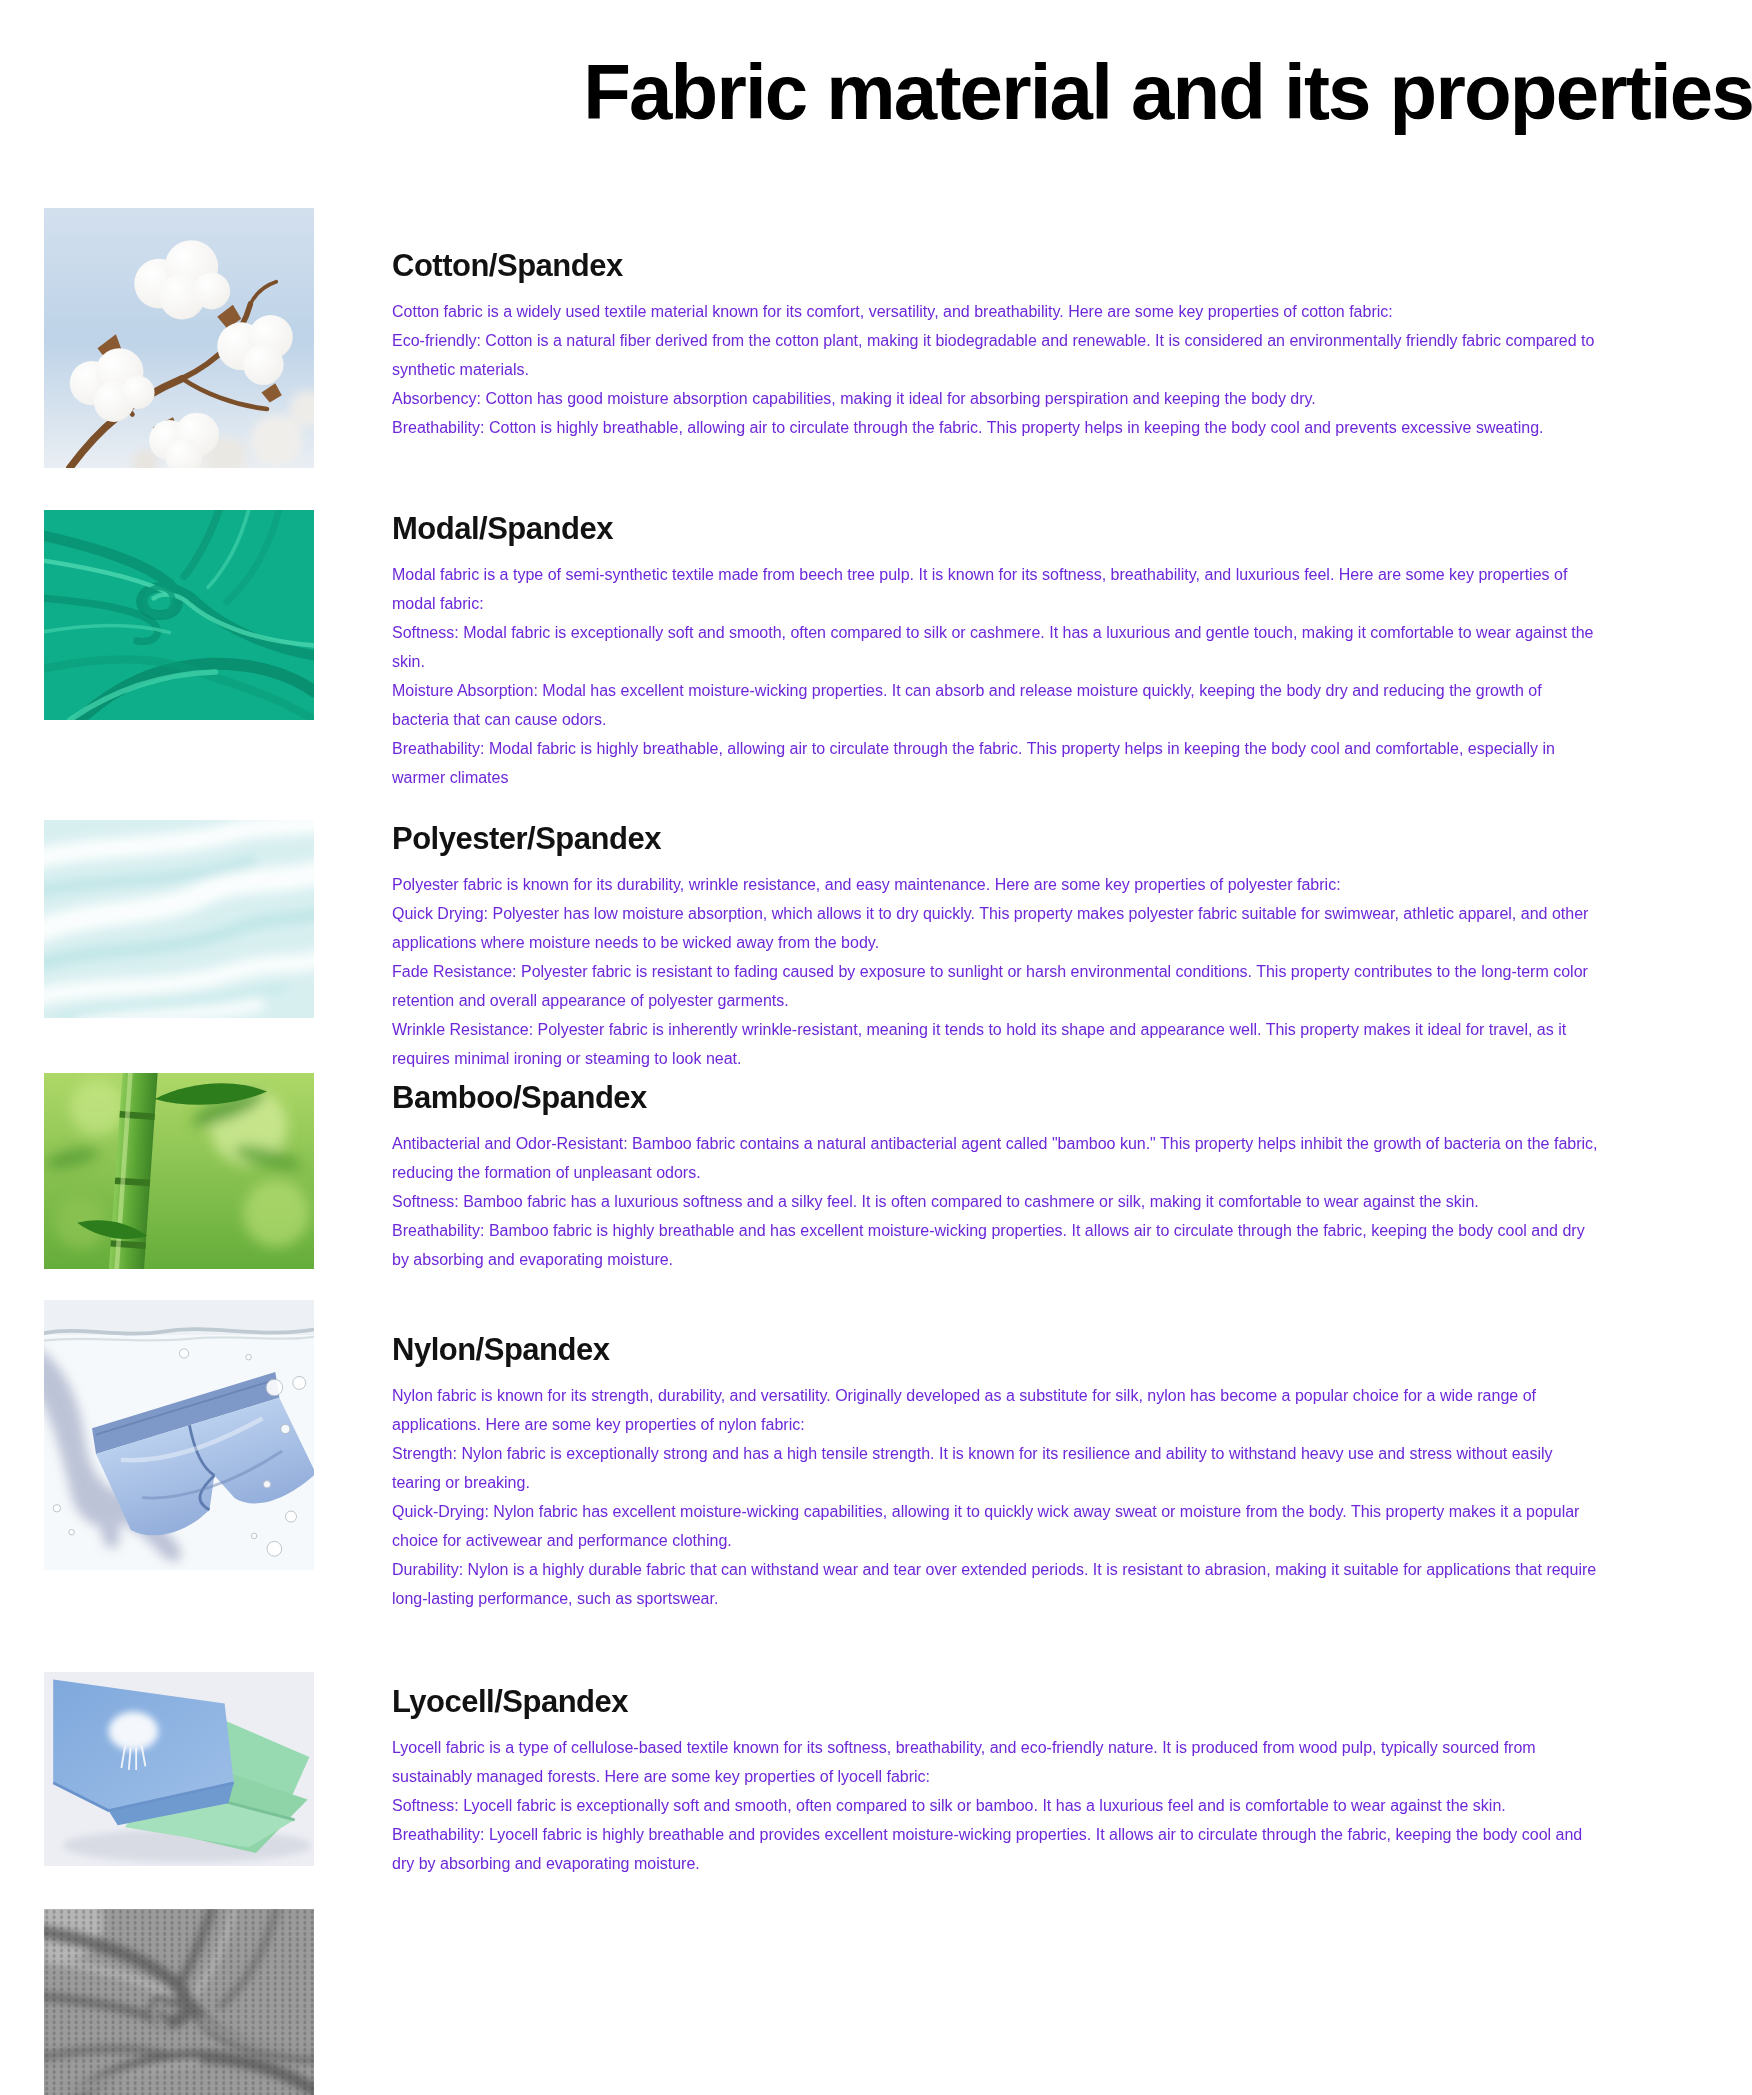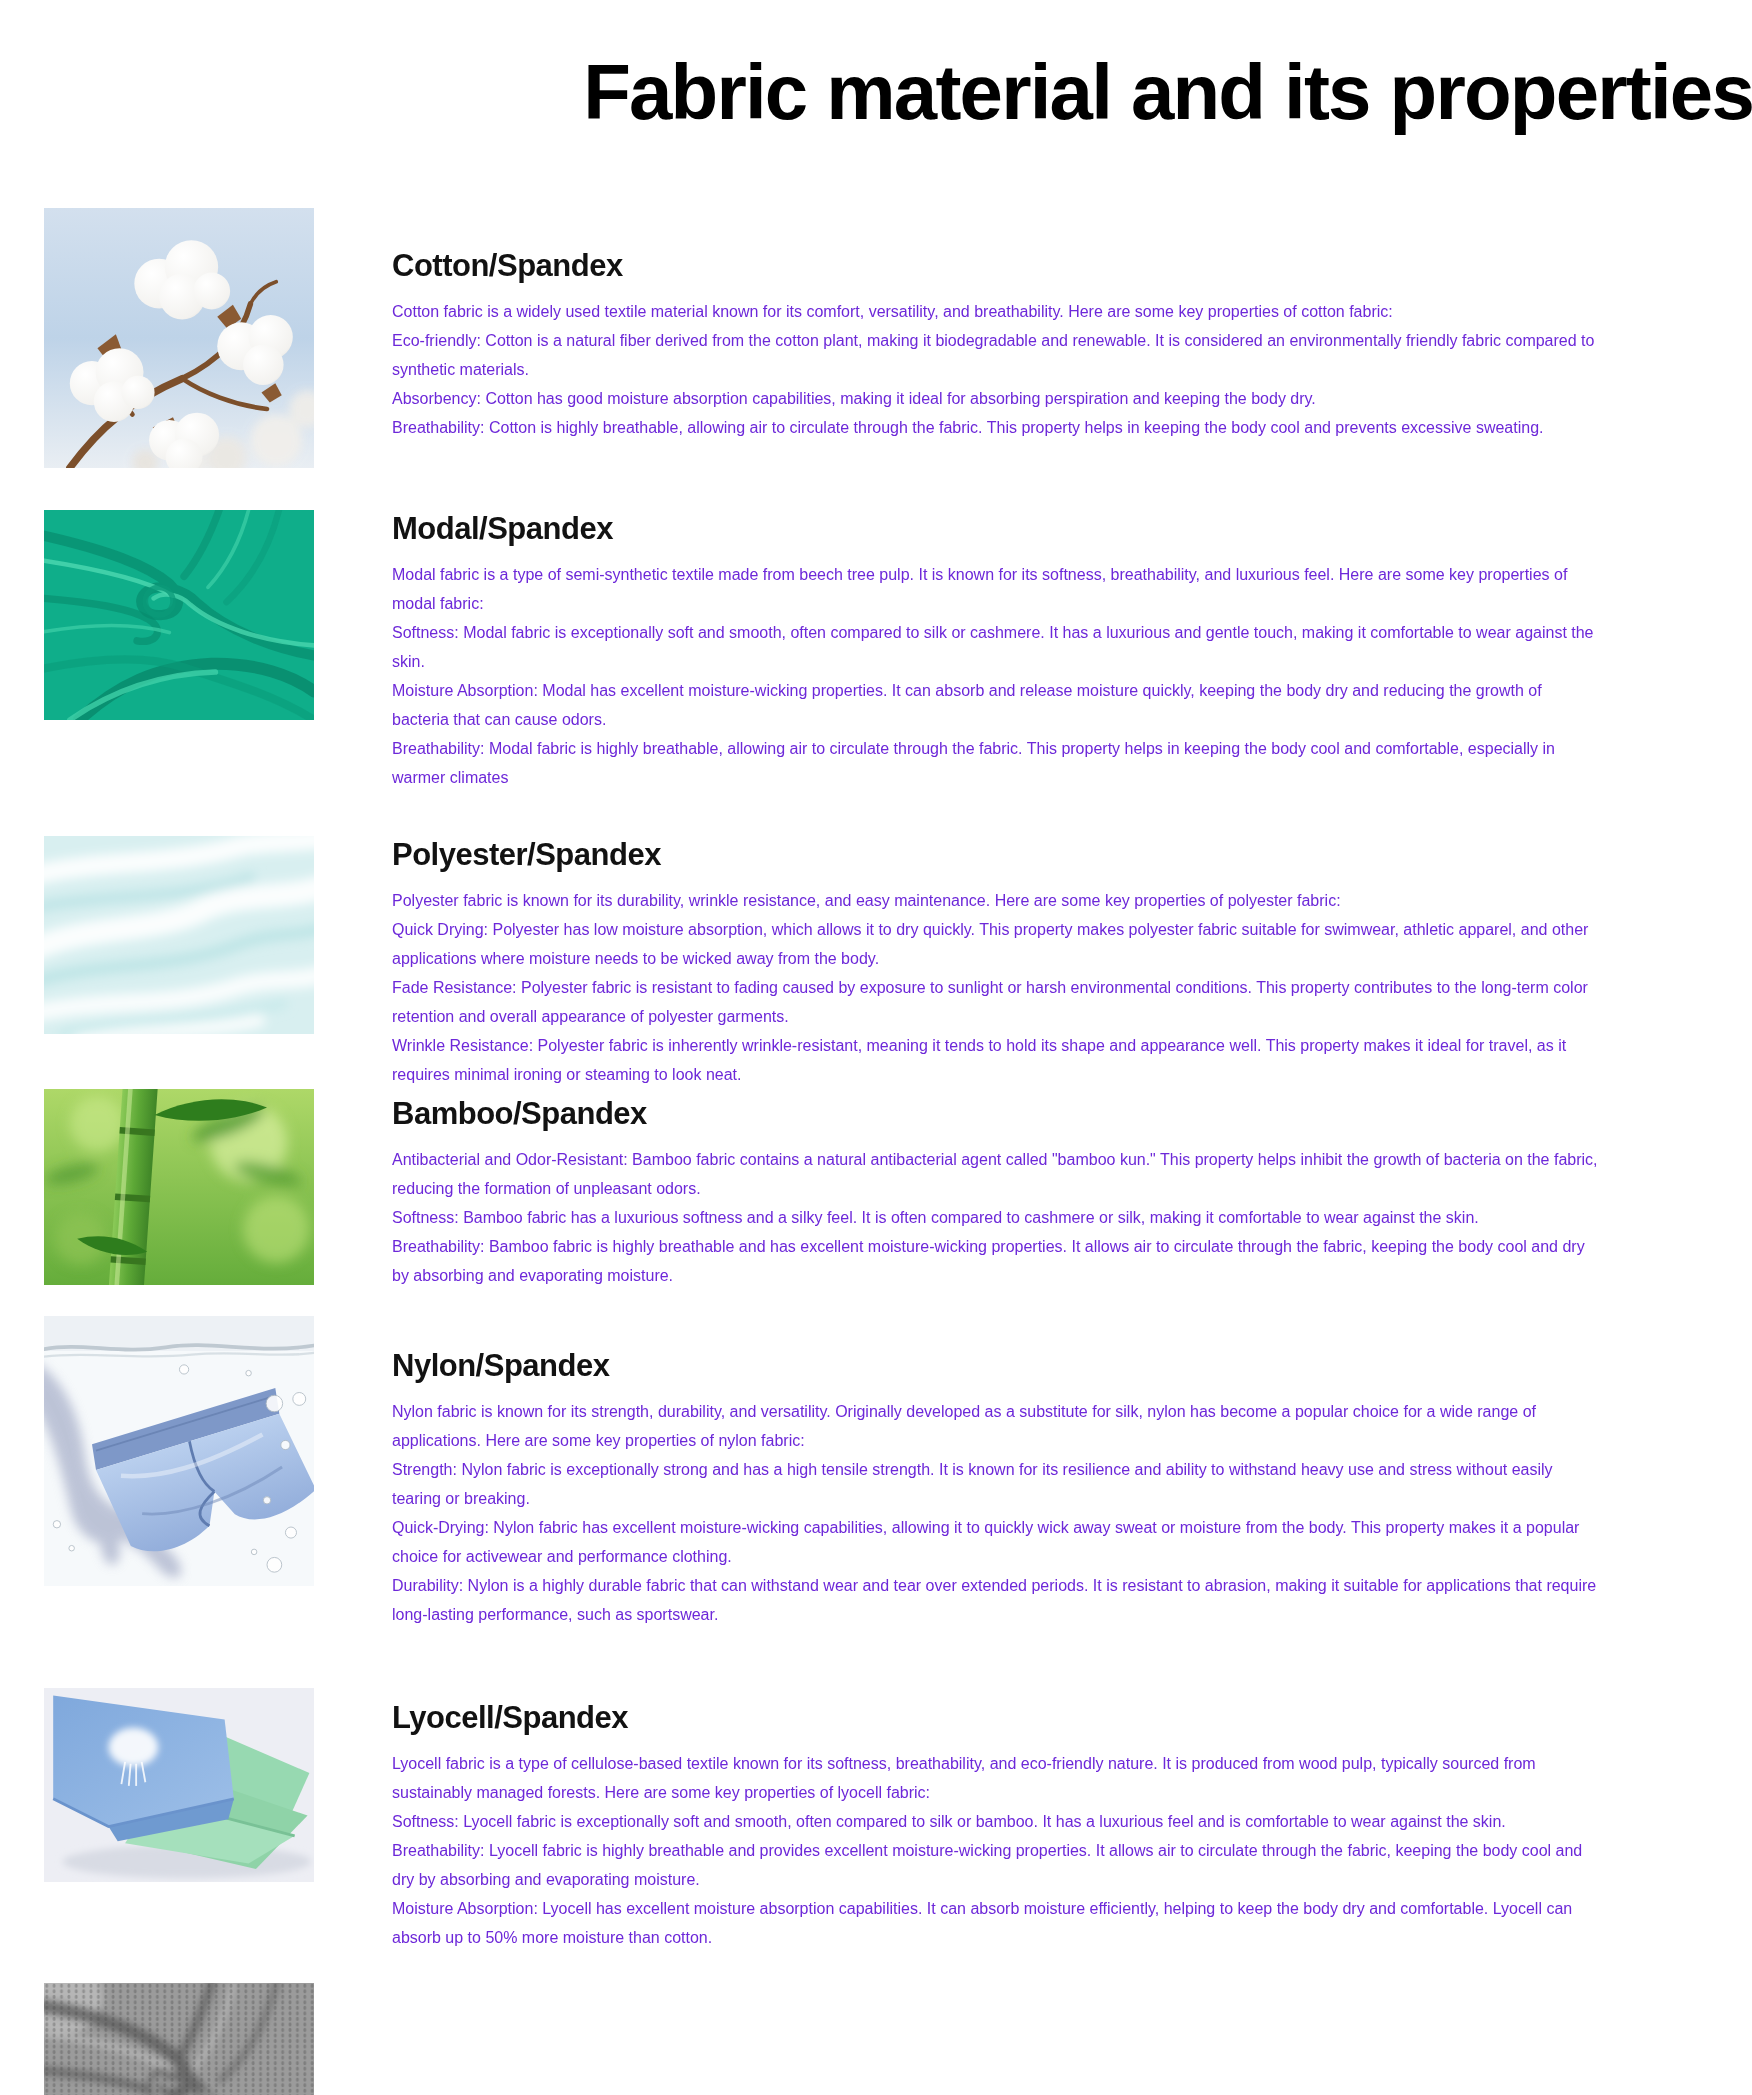--- a/index.html
+++ b/index.html
@@ -46,21 +46,21 @@
     margin:0;
     font-size:16px;
     line-height:29px;
     color:#6d28d9;
   }
   
   .ph0{height:260px}.ph1{height:210px}.ph2{height:198px}.ph3{height:196px}
   .ph4{height:270px}.ph5{height:194px}.ph6{height:198px}
   
   .sec0{margin-bottom:42px}.sec0 .content{padding-top:39px}
-  .sec1{margin-bottom:44px}
+  .sec1{margin-bottom:28px}
   .sec2{}
   .sec3{margin-bottom:26px}.sec3 .content{padding-top:5.5px}
   .sec4{margin-bottom:59px}.sec4 .content{padding-top:31px}
   .sec5{margin-bottom:31px}.sec5 .content{padding-top:11px}
   .sec6{margin-bottom:37px}.sec6 .content{padding-top:61px}
 </style>
 </head>
 <body>
 
 <h1 class="page-title">Fabric material and its properties</h1>
@@ -327,21 +327,20 @@
             <path d="M100 82 L100 106"></path>
             <path d="M106 80 L110 102"></path>
         </g>
       </svg>
     </div>
     <div class="content">
       <h2 class="sec-heading">Lyocell/Spandex</h2>
       <p>Lyocell fabric is a type of cellulose-based textile known for its softness, breathability, and eco-friendly nature. It is produced from wood pulp, typically sourced from sustainably managed forests. Here are some key properties of lyocell fabric:</p>
       <p>Softness: Lyocell fabric is exceptionally soft and smooth, often compared to silk or bamboo. It has a luxurious feel and is comfortable to wear against the skin.</p>
       <p>Breathability: Lyocell fabric is highly breathable and provides excellent moisture-wicking properties. It allows air to circulate through the fabric, keeping the body cool and dry by absorbing and evaporating moisture.</p>
-      <p>Moisture Absorption: Lyocell has excellent moisture absorption capabilities. It can absorb moisture efficiently, helping to keep the body dry and comfortable. Lyocell can absorb up to 50% more moisture than cotton.</p>
     </div>
   </section>
 
   <section class="section sec6">
     <div class="photo ph6" role="img" aria-label="Swirled gray mesh fabric with perforated texture">
       <svg viewBox="0 0 293 215" preserveAspectRatio="none">
         <defs>
           <pattern id="meshp" width="8" height="6" patternUnits="userSpaceOnUse">
             <ellipse cx="3" cy="3" rx="1.6" ry="2.2" fill="#3c3c3c" opacity="0.3"></ellipse>
           </pattern>

